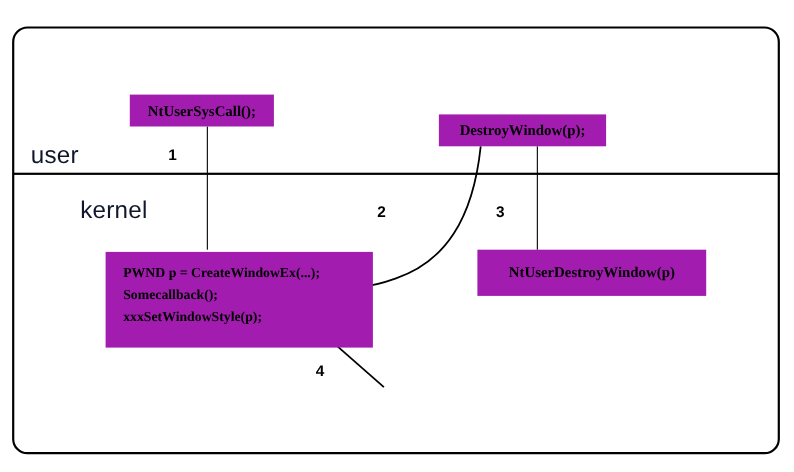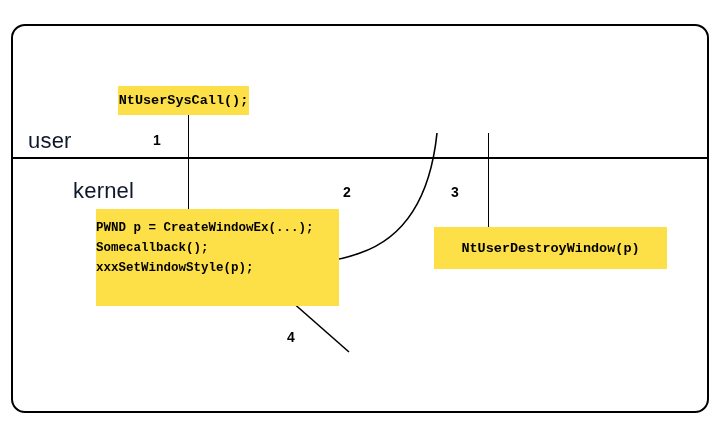--- a/index.html
+++ b/index.html
@@ -48,50 +48,50 @@
     color: #0f172a;
     letter-spacing: 0.2px;
     white-space: nowrap;
   }
   .zone-user   { left: 28px; top: 128px; }
   .zone-kernel { left: 28px; top: 178px; margin-left: 45px; }
 
   
   .box {
     position: absolute;
-    background: #fde047;
+    background: #a21caf;
     color: #000000;
-    font-family: Liberation Mono, monospace;
+    font-family: Liberation Serif, serif;
     font-weight: bold;
     box-sizing: border-box;
     white-space: nowrap;
   }
   .box-syscall {
     left: 118px;  top: 86px;
     width: 131px; height: 29px;
     font-size: 13.5px;
     display: flex; align-items: center; justify-content: center;
   }
   .box-destroywindow {
     left: 399px;  top: 104px;
     width: 152px; height: 29px;
     font-size: 13.5px;
     display: flex; align-items: center; justify-content: center;
   }
   .box-ntuserdestroy {
     left: 434px;  top: 227px;
-    width: 233px; height: 42px;
+    width: 208px; height: 42px;
     font-size: 13.5px;
     display: flex; align-items: center; justify-content: center;
   }
   .box-code {
-    left: 96px;  top: 209px;
-    width: 243px; height: 97px;
+    left: 96px;  top: 229px;
+    width: 243px; height: 87px;
     font-size: 12.5px;
-    padding: 10px 0 0 0;
+    padding: 10px 0 0 16px;
     line-height: 1.58;
   }
   .box-code .code-line { display: block; }
 
   
   .vline {
     position: absolute;
     width: 0;
     border-left: 1.6px solid #000000;
   }
@@ -170,20 +170,21 @@
   <svg class="curve" viewBox="0 0 722 429" xmlns="http://www.w3.org/2000/svg">
     <path d="M 437 133 C 430 200, 404 238, 360 253 C 346 258, 338 260, 330 260" fill="none" stroke="#000000" stroke-width="1.6"></path>
   </svg>
 
   <svg class="diag" viewBox="0 0 722 429" xmlns="http://www.w3.org/2000/svg">
     <path d="M 283 294 L 349 352" fill="none" stroke="#000000" stroke-width="1.6"></path>
   </svg>
 
   <div class="box box-syscall">NtUserSysCall();</div>
 
+  <div class="box box-destroywindow">DestroyWindow(p);</div>
 
   <div class="box box-ntuserdestroy">NtUserDestroyWindow(p)</div>
 
   <div class="box box-code">
     <span class="code-line">PWND p = CreateWindowEx(...);</span>
     <span class="code-line">Somecallback();</span>
     <span class="code-line">xxxSetWindowStyle(p);</span>
   </div>
 
   <div class="num num-1">1</div>

